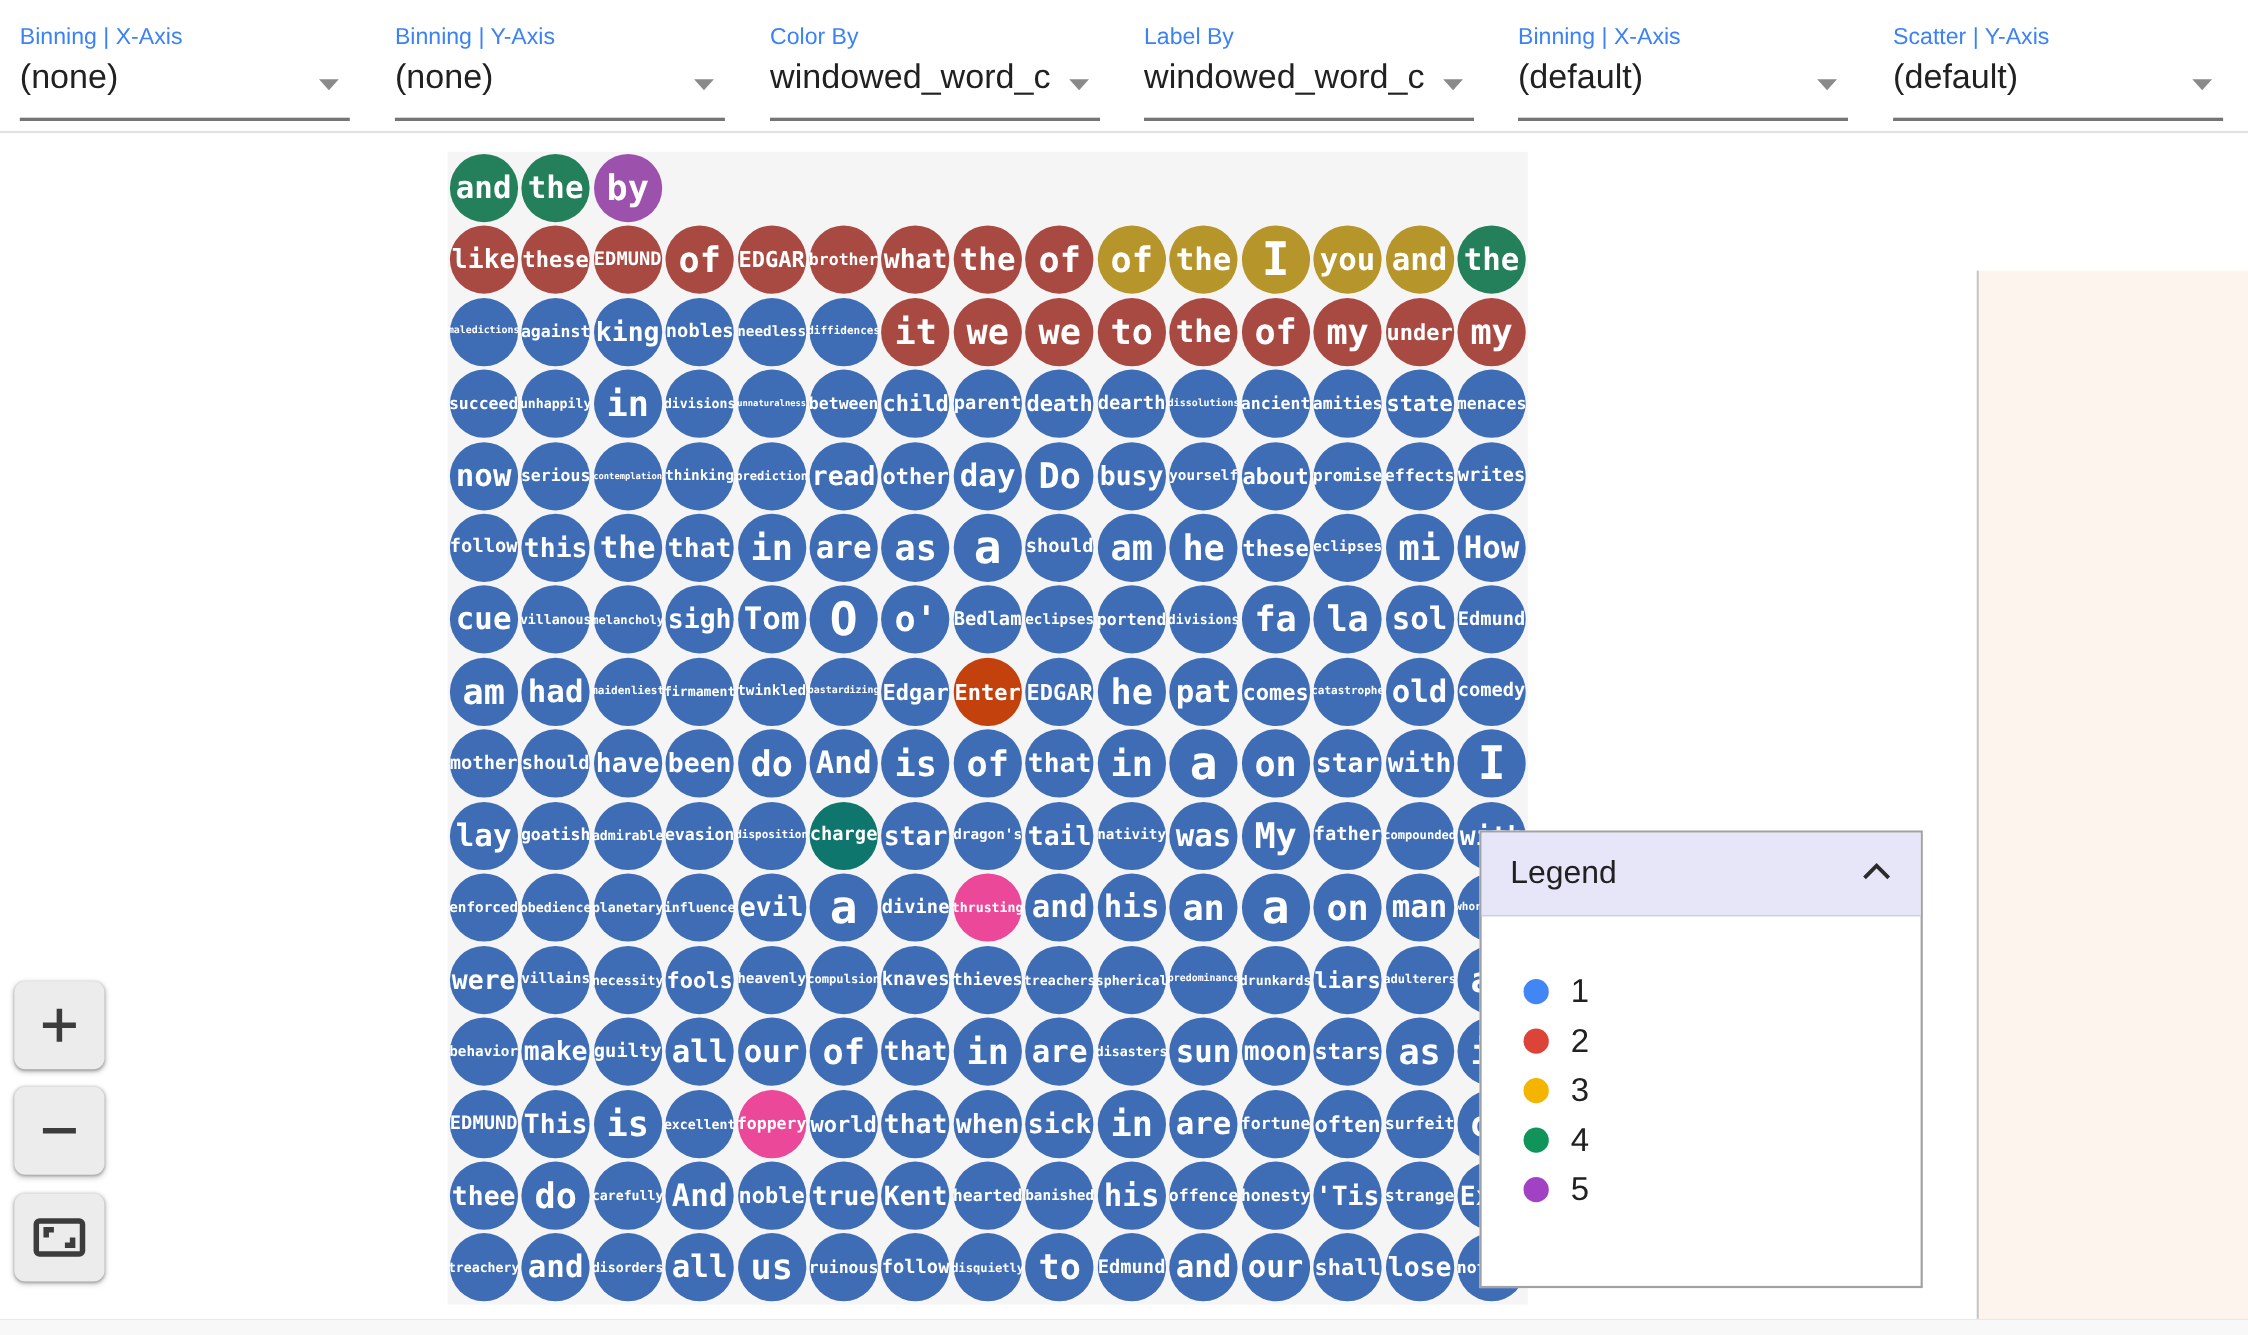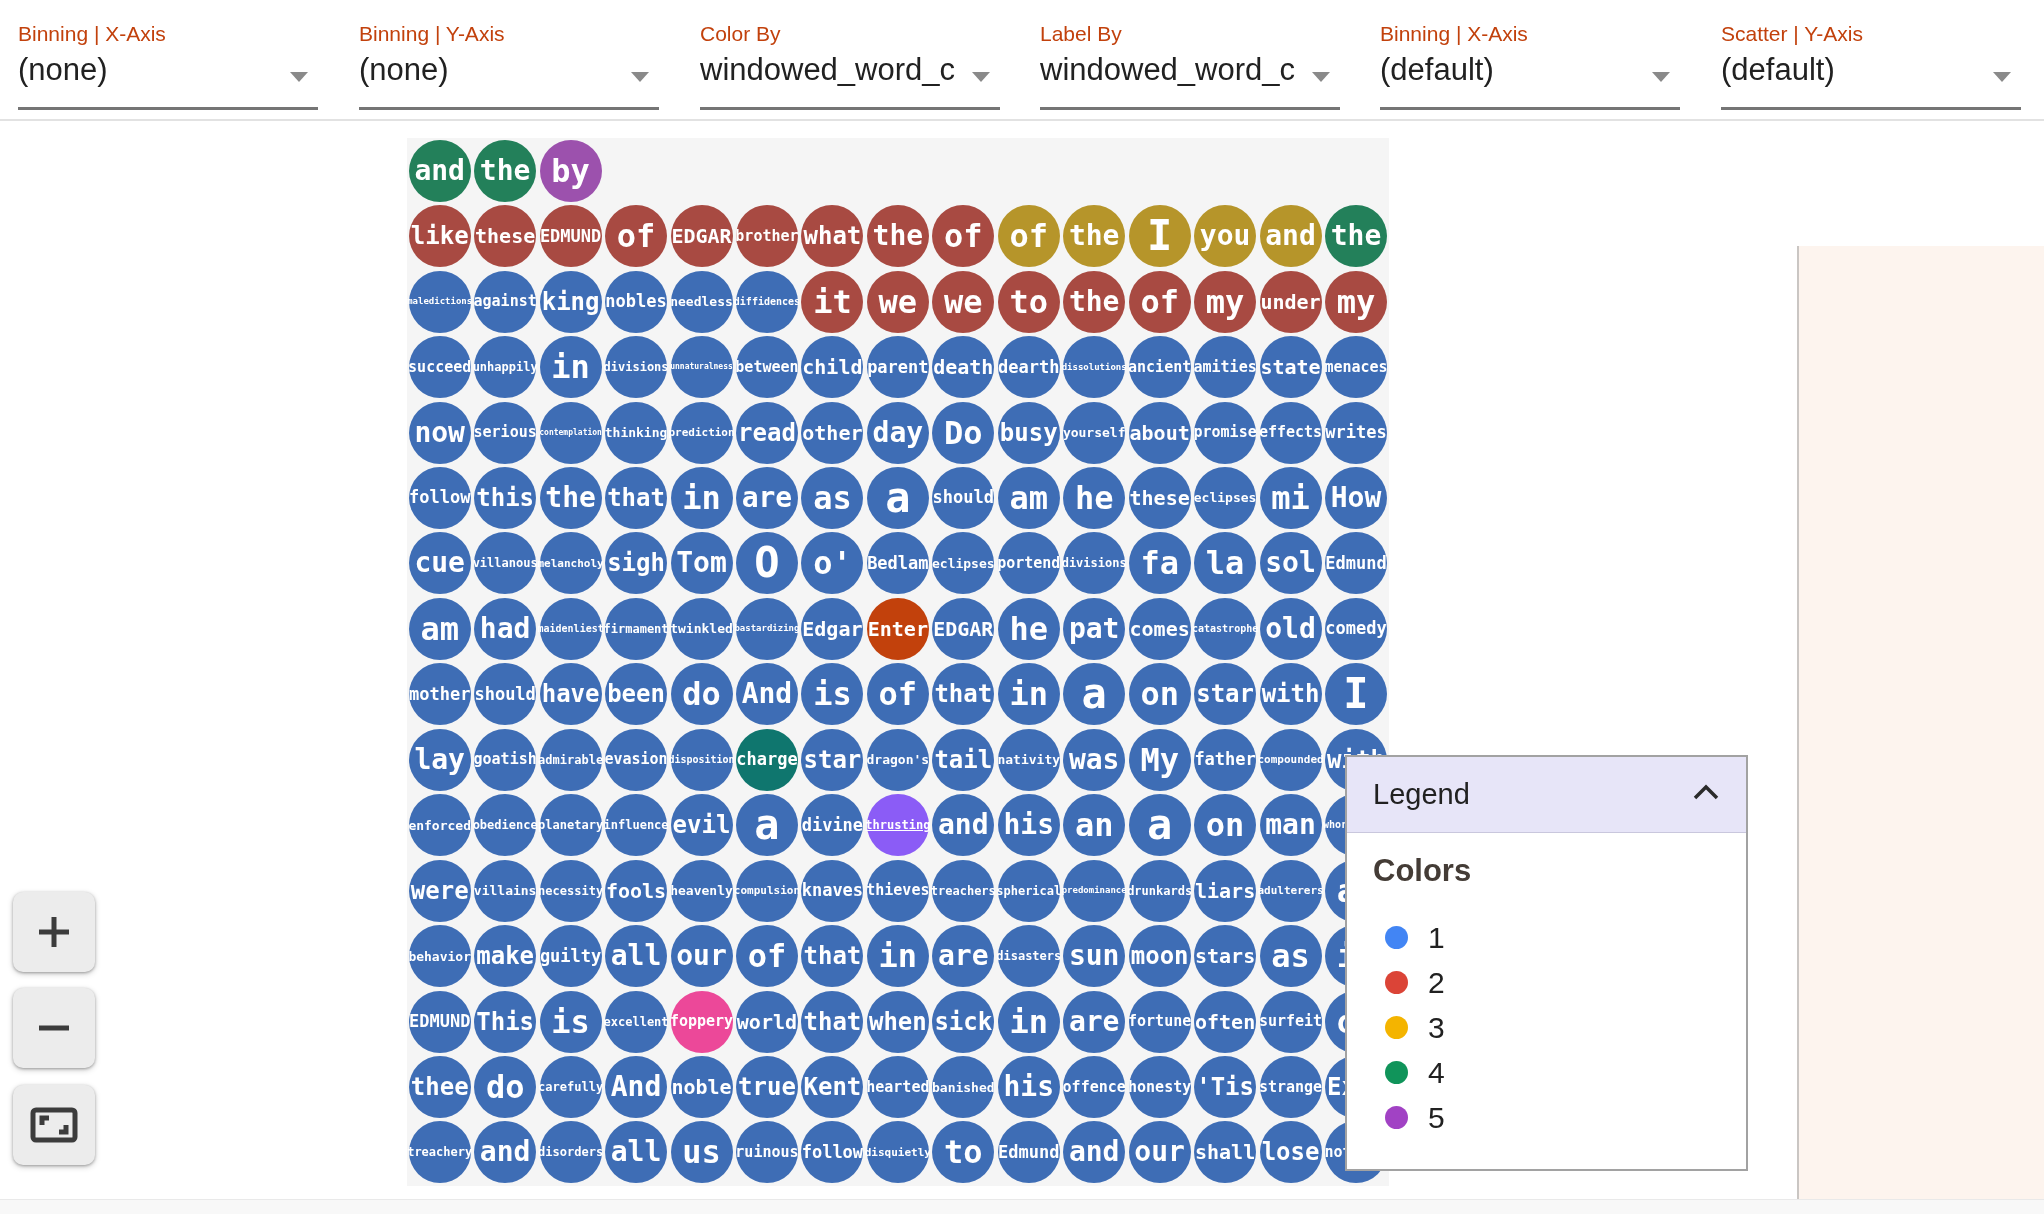--- a/index.html
+++ b/index.html
@@ -14,21 +14,21 @@
   
   .toolbar {
     position: absolute; left: 0; top: 0; width: 2044px; height: 121px;
     background: #ffffff; border-bottom: 2px solid #e2e2e2; z-index: 10;
   }
   .dropdown {
     position: absolute; top: 0; width: 300px; height: 121px;
   }
   .dd-label {
     position: absolute; left: 0; top: 22px;
-    font-size: 21px; color: #c2410c; white-space: nowrap;
+    font-size: 21px; color: #3b82f6; white-space: nowrap;
   }
   .dd-value {
     position: absolute; left: 0; top: 52px; width: 256px; height: 42px;
     font-size: 31px; color: #212121; white-space: nowrap; overflow: hidden;
   }
   .dd-underline {
     position: absolute; left: 0; top: 107px; width: 300px; height: 3px;
     background: #757575;
   }
   .dd-arrow {
@@ -268,21 +268,21 @@
       <div class="bubble" style="left: 787.1px; top: 590.75px; background: rgb(62, 109, 181); font-size: 17px;">father</div>
       <div class="bubble" style="left: 852.55px; top: 590.75px; background: rgb(62, 109, 181); font-size: 11px;">compounded</div>
       <div class="bubble" style="left: 918px; top: 590.75px; background: rgb(62, 109, 181); font-size: 24px;">with</div>
       <div class="bubble" style="left: 1.7px; top: 656.2px; background: rgb(62, 109, 181); font-size: 13px;">enforced</div>
       <div class="bubble" style="left: 67.15px; top: 656.2px; background: rgb(62, 109, 181); font-size: 12px;">obedience</div>
       <div class="bubble" style="left: 132.6px; top: 656.2px; background: rgb(62, 109, 181); font-size: 12px;">planetary</div>
       <div class="bubble" style="left: 198.05px; top: 656.2px; background: rgb(62, 109, 181); font-size: 12px;">influence</div>
       <div class="bubble" style="left: 263.5px; top: 656.2px; background: rgb(62, 109, 181); font-size: 24px;">evil</div>
       <div class="bubble" style="left: 328.95px; top: 656.2px; background: rgb(62, 109, 181); font-size: 42px;">a</div>
       <div class="bubble" style="left: 394.4px; top: 656.2px; background: rgb(62, 109, 181); font-size: 17px;">divine</div>
-      <div class="bubble" style="left: 459.85px; top: 656.2px; background: #8b5cf6; font-size: 12px; text-decoration: underline;">thrusting</div>
+      <div class="bubble" style="left: 459.85px; top: 656.2px; background: #ec4899; font-size: 12px;">thrusting</div>
       <div class="bubble" style="left: 525.3px; top: 656.2px; background: rgb(62, 109, 181); font-size: 28px;">and</div>
       <div class="bubble" style="left: 590.75px; top: 656.2px; background: rgb(62, 109, 181); font-size: 28px;">his</div>
       <div class="bubble" style="left: 656.2px; top: 656.2px; background: rgb(62, 109, 181); font-size: 32px;">an</div>
       <div class="bubble" style="left: 721.65px; top: 656.2px; background: rgb(62, 109, 181); font-size: 42px;">a</div>
       <div class="bubble" style="left: 787.1px; top: 656.2px; background: rgb(62, 109, 181); font-size: 32px;">on</div>
       <div class="bubble" style="left: 852.55px; top: 656.2px; background: rgb(62, 109, 181); font-size: 28px;">man</div>
       <div class="bubble" style="left: 918px; top: 656.2px; background: rgb(62, 109, 181); font-size: 10px;">whoremaster</div>
       <div class="bubble" style="left: 1.7px; top: 721.65px; background: rgb(62, 109, 181); font-size: 24px;">were</div>
       <div class="bubble" style="left: 67.15px; top: 721.65px; background: rgb(62, 109, 181); font-size: 13px;">villains</div>
       <div class="bubble" style="left: 132.6px; top: 721.65px; background: rgb(62, 109, 181); font-size: 12px;">necessity</div>
@@ -388,21 +388,20 @@
   <div class="legend">
     <div class="legend-header">
       <span class="legend-title">Legend</span>
       <span>
         <svg width="28" height="17" viewBox="0 0 28 17" fill="none">
           <polyline points="3,14 14,3 25,14" stroke="#2b2b2b" stroke-width="3.5"></polyline>
         </svg>
       </span>
     </div>
     <div class="legend-body">
-      <div class="legend-section-title">Colors</div>
       <div class="legend-entries" id="legend-entries">
           <div class="legend-entry">
             <span class="legend-dot" style="background: rgb(66, 133, 244);"></span>
             <span class="legend-entry-label">1</span>
           </div>
           <div class="legend-entry">
             <span class="legend-dot" style="background: rgb(219, 68, 55);"></span>
             <span class="legend-entry-label">2</span>
           </div>
           <div class="legend-entry">

